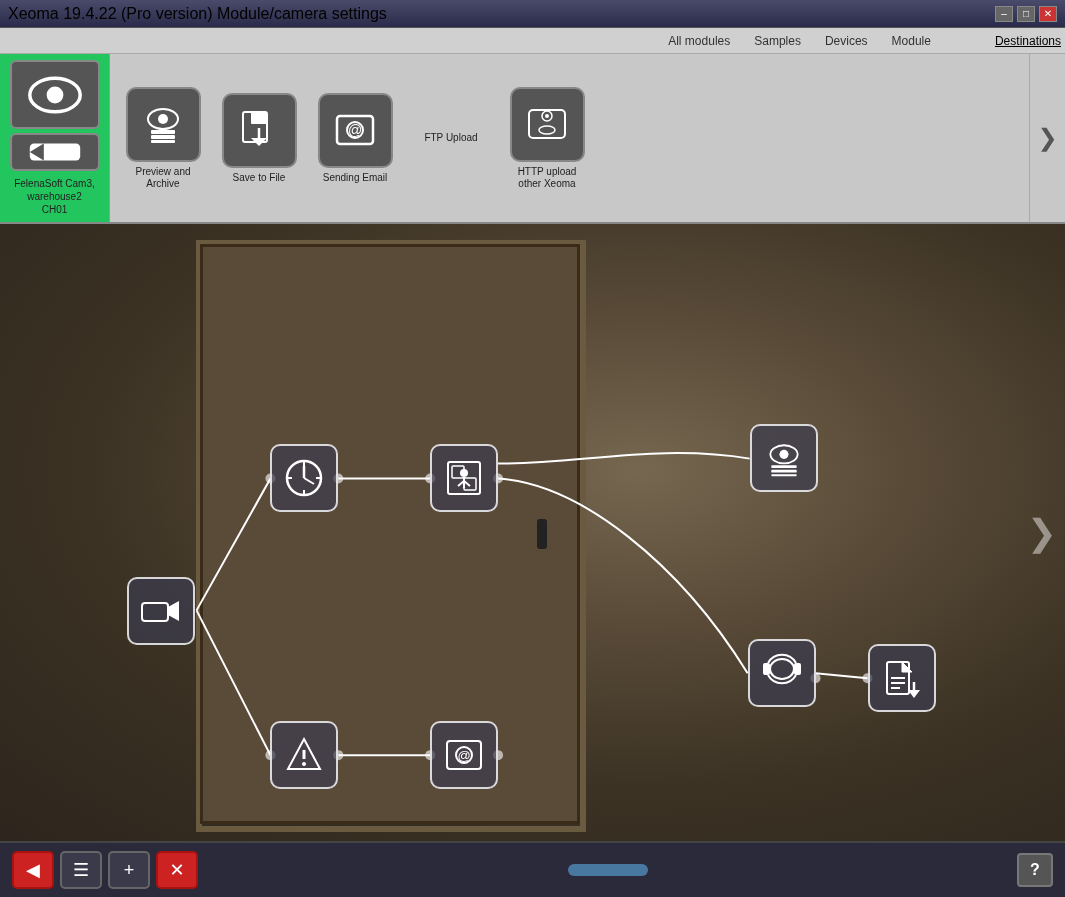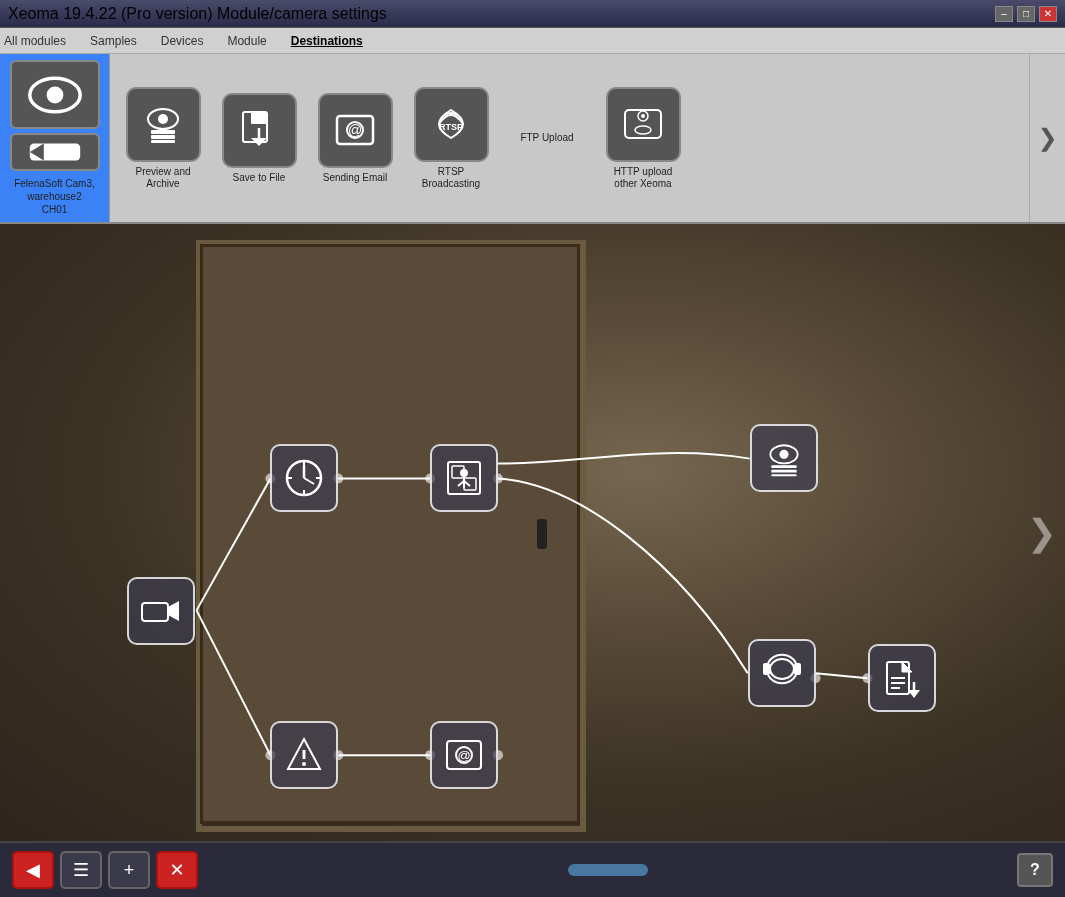--- a/index.html
+++ b/index.html
@@ -42,52 +42,53 @@
     .title-btn.close-btn {
       background: #cc3333;
     }
 
     
     #nav-tabs {
       height: 26px;
       background: #d0d0d0;
       display: flex;
       align-items: center;
-      justify-content: flex-start;
+      justify-content: flex-end;
       gap: 16px;
       border-bottom: 1px solid #aaa;
     }
     .nav-tab {
       font-size: 12px;
       color: #333;
       cursor: pointer;
       padding: 2px 4px;
       text-decoration: none;
     }
     .nav-tab.active {
       color: #000;
-      font-weight: bold;
+      font-weight: normal;
       text-decoration: underline;
+      margin-left: 40px;
     }
 
     
     #module-toolbar {
       height: 170px;
       background: #c8c8c8;
       display: flex;
       align-items: stretch;
       border-bottom: 2px solid #888;
       overflow: hidden;
     }
 
     
     #cam-panel {
       width: 110px;
       min-width: 110px;
-      background: #3b82f6;
+      background: #22c55e;
       display: flex;
       flex-direction: column;
       align-items: center;
       justify-content: flex-start;
       padding: 6px 4px;
       gap: 4px;
       border-right: 1px solid #999;
     }
     .cam-icon-box {
       width: 90px;
@@ -390,31 +391,20 @@
           <rect x="4" y="8" width="36" height="28" rx="3" stroke="white" stroke-width="2.5" fill="none"></rect>
           <circle cx="22" cy="22" r="8" stroke="white" stroke-width="2" fill="none"></circle>
           <text x="22" y="27" text-anchor="middle" font-size="14" fill="white" font-family="Arial">@</text>
         </svg>
       </div>
       <span class="module-label">Sending Email</span>
     </div>
 
 
 
-    <div class="module-item">
-      <div class="module-icon-wrap">
-        <svg viewBox="0 0 44 44" fill="white">
-          <path d="M22 8 Q34 15 34 22 Q34 29 22 36 Q10 29 10 22 Q10 15 22 8Z" stroke="white" stroke-width="2" fill="none"></path>
-          <path d="M14 14 Q22 8 30 14" stroke="white" stroke-width="2" fill="none"></path>
-          <path d="M10 22 Q22 4 34 22" stroke="white" stroke-width="2" fill="none"></path>
-          <text x="22" y="28" text-anchor="middle" font-size="9" fill="white" font-family="Arial" font-weight="bold">RTSP</text>
-        </svg>
-      </div>
-      <span class="module-label">RTSP Broadcasting</span>
-    </div>
 
     <div class="module-item">
       <span class="module-label">FTP Upload</span>
     </div>
 
     <div class="module-item">
       <div class="module-icon-wrap">
         <svg viewBox="0 0 44 44" fill="white">
           <rect x="4" y="8" width="36" height="28" rx="4" stroke="white" stroke-width="2" fill="none"></rect>
           <circle cx="22" cy="14" r="5" stroke="white" stroke-width="1.5" fill="none"></circle>

